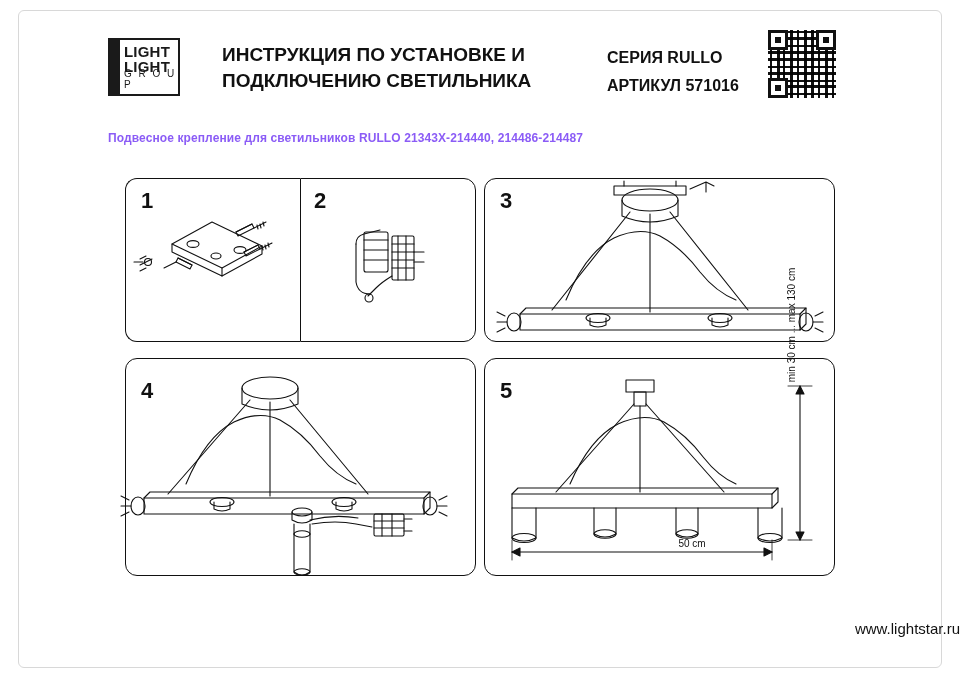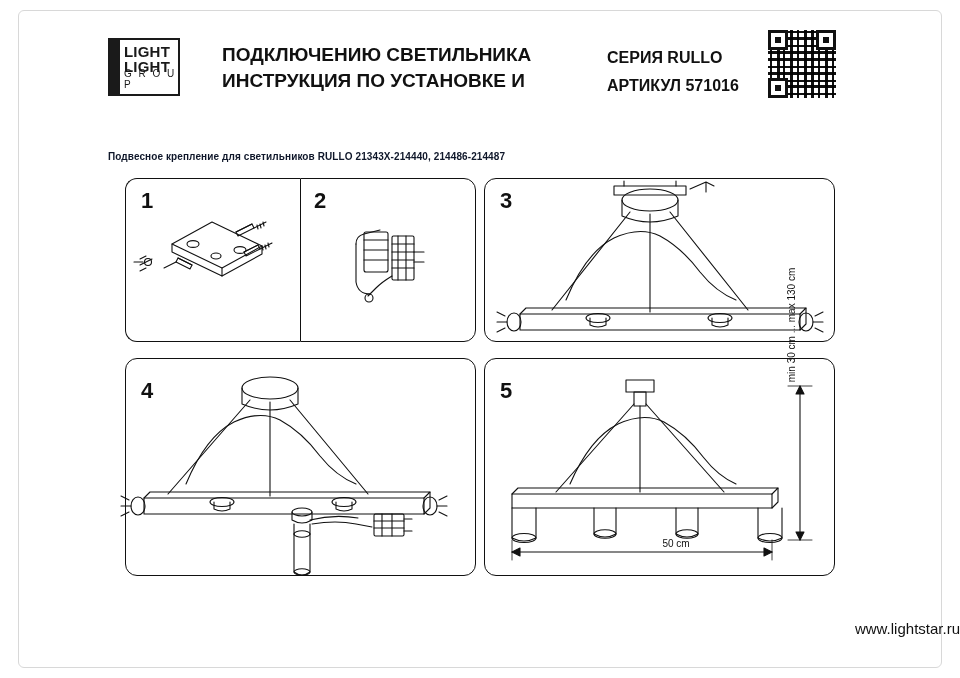--- a/index.html
+++ b/index.html
@@ -120,25 +120,24 @@
   }
   .qr .f1 { left: 0; top: 0; }
   .qr .f2 { right: 0; top: 0; }
   .qr .f3 { left: 0; bottom: 0; }
 
   .subtitle {
     position: absolute;
     left: 108px;
     top: 131px;
     width: 740px;
-    font-size: 10px;
+    font-size: 12px;
     font-weight: bold;
-    color: #0f172a;
+    color: #8b5cf6;
     letter-spacing: 0.1px;
-    margin-top: 20px;
   }
 
   
   .panel {
     position: absolute;
     border: 1px solid #111111;
     box-sizing: border-box;
     background: #ffffff;
   }
   .p1 { left: 125px;  top: 178px; width: 175px; height: 164px; border-radius: 12px 0 0 12px; border-right: none; }
@@ -164,21 +163,21 @@
     left: 0;
     top: 0;
   }
 
   .dim-label {
     position: absolute;
     font-size: 10px;
     color: #111111;
   }
   .dim-h {
-    left: 636px;
+    left: 652px;
     top: 538px;
     width: 80px;
     text-align: center;
   }
   .dim-v {
     left: 786px;
     top: 395px;
     width: 140px;
     transform: rotate(-90deg);
     transform-origin: 0 0;
@@ -206,22 +205,22 @@
   <div class="logo">
     <div class="bar"></div>
     <div class="ltxt">
       <span>LIGHT</span>
       <span>LIGHT</span>
     </div>
     <div class="group">G R O U P</div>
   </div>
 
   <div class="title-main">
+    <span>ИНСТРУКЦИЯ ПО УСТАНОВКЕ И</span>
     <span>ПОДКЛЮЧЕНИЮ СВЕТИЛЬНИКА</span>
-    <span>ИНСТРУКЦИЯ ПО УСТАНОВКЕ И</span>
   </div>
 
   <div class="series-block">
     <span>СЕРИЯ RULLO</span>
     <span>АРТИКУЛ 571016</span>
   </div>
 
   <div class="qr">
     <div class="finder f1"></div>
     <div class="finder f2"></div>

